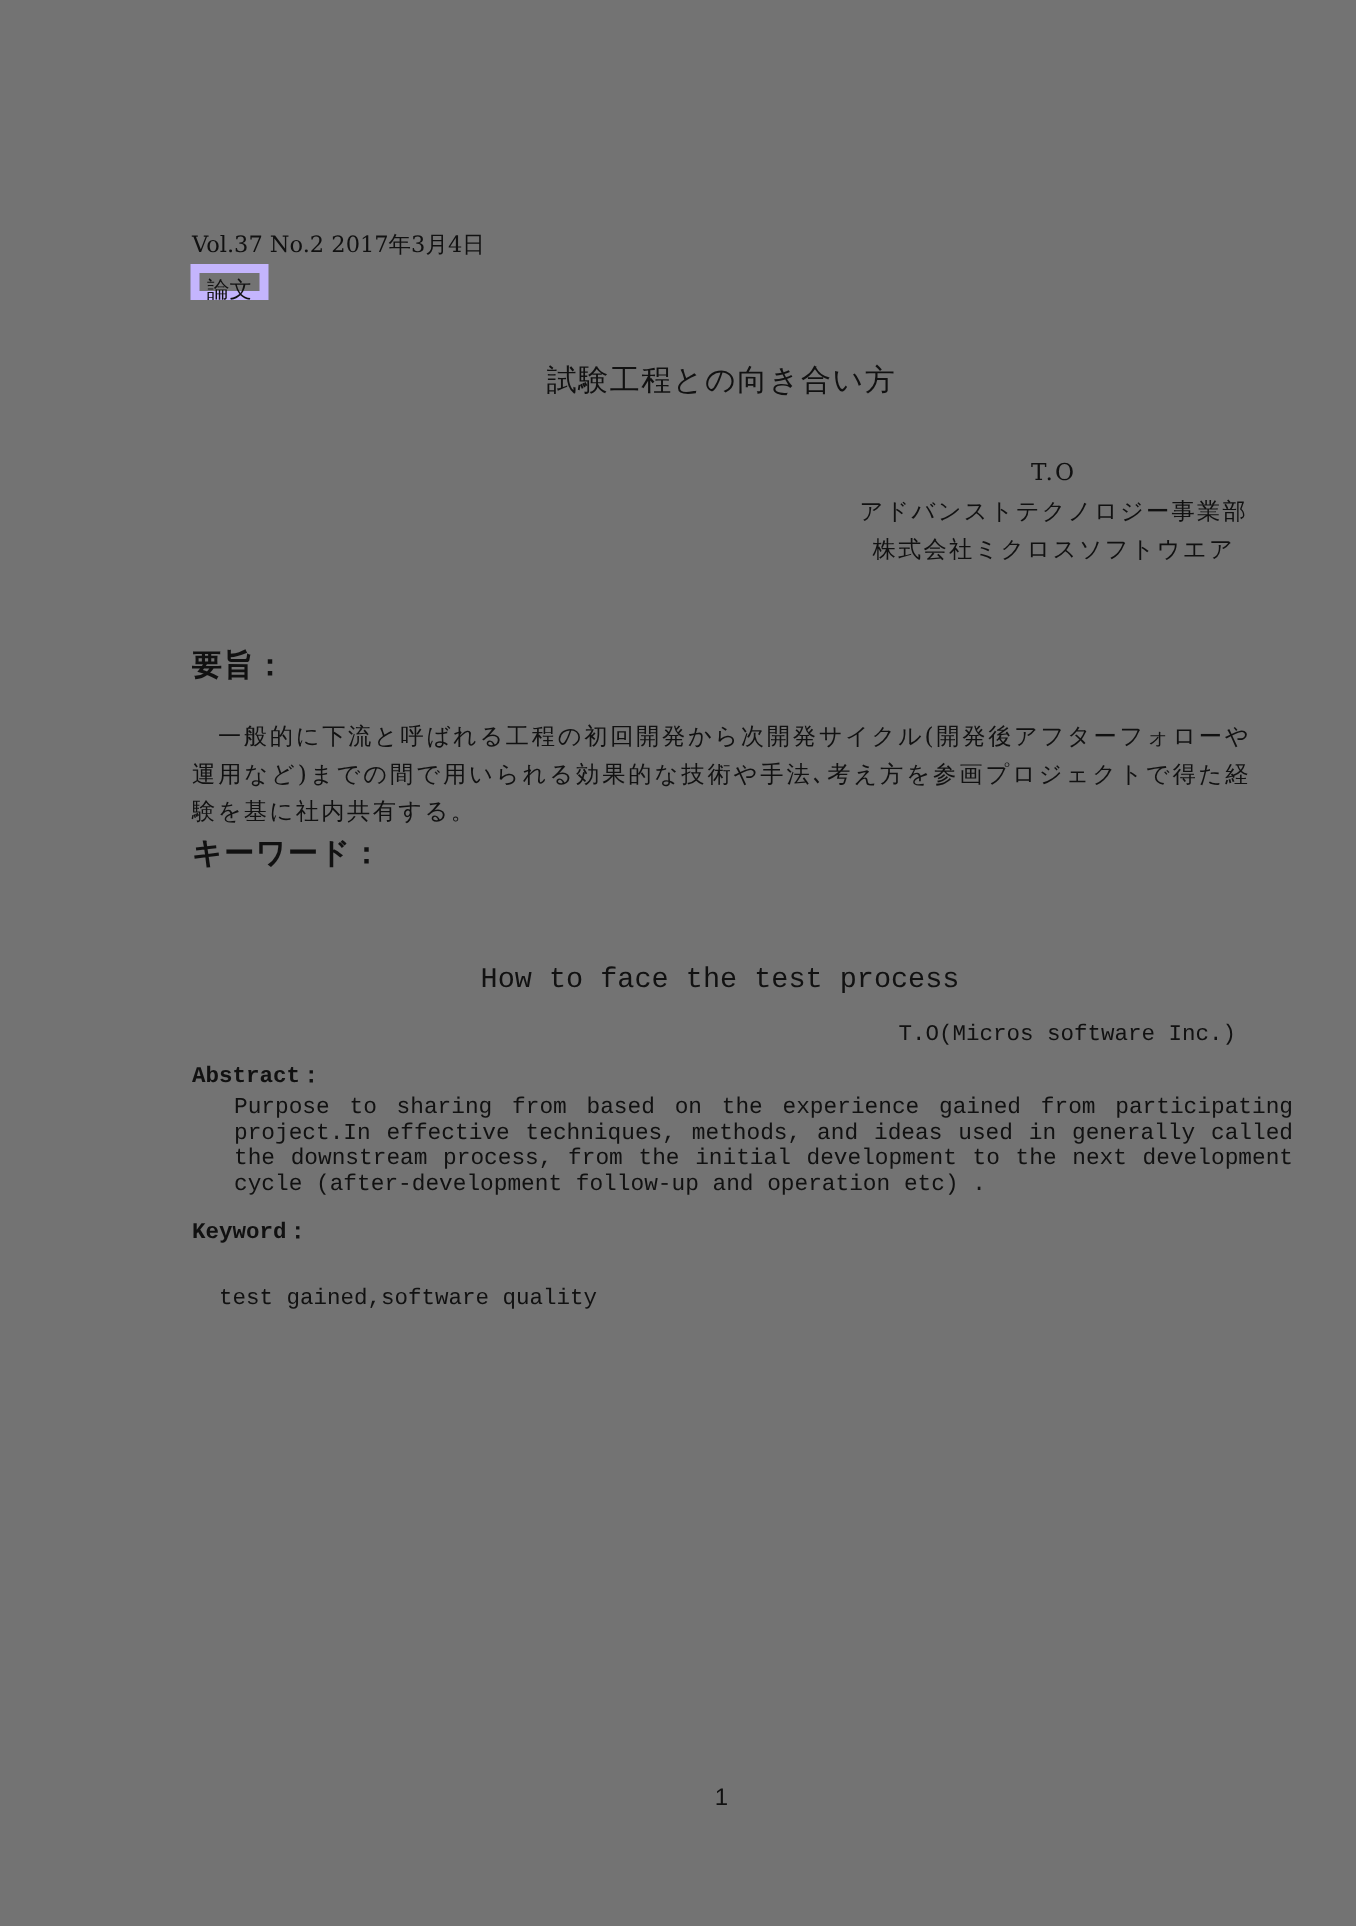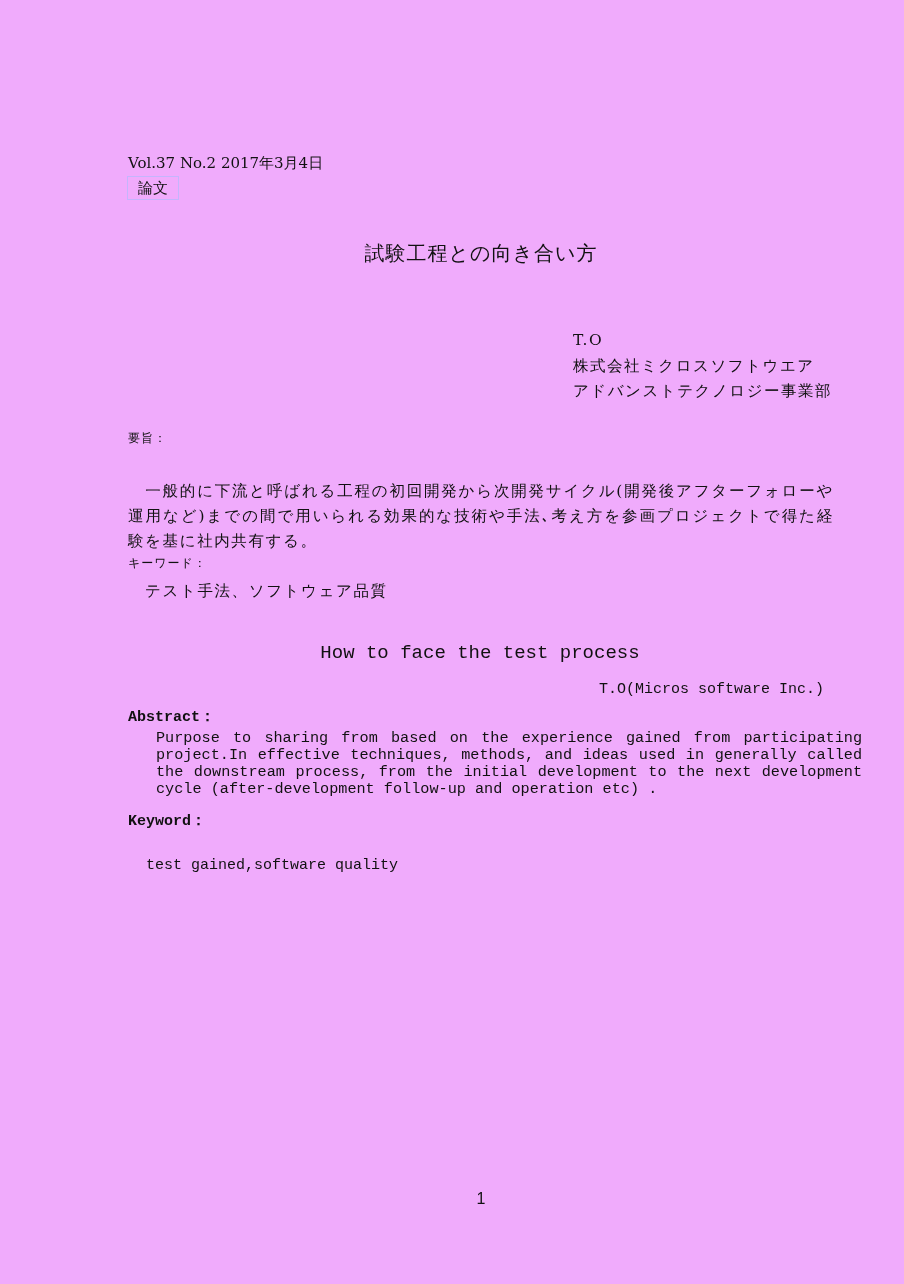--- a/index.html
+++ b/index.html
@@ -1,28 +1,28 @@
 <!DOCTYPE html>
 <html><head>
 <meta charset="utf-8">
 <style>
   html, body { margin: 0; padding: 0; background: #ffffff; }
   body { width: 904px; height: 1284px; position: relative; overflow: hidden; color: #111; }
-  .page { position: absolute; left: 0; top: 0; width: 904px; height: 1284px; background: #f0abfc; }
+  .page { position: absolute; left: 0; top: 0; width: 904px; height: 1284px; background: #737373; }
   .serif { font-family: "DejaVu Serif", "Liberation Serif", serif; }
   .mono { font-family: "Liberation Mono", "DejaVu Sans Mono", monospace; }
   .abs { position: absolute; white-space: nowrap; }
 
   .vol { left: 128px; top: 154px; font-size: 15px; letter-spacing: 0px; }
-  .type-box { left: 127px; top: 176px; width: 52px; height: 24px; border: 1px solid #c4b5fd; box-sizing: border-box; font-size: 15px; text-align: center; line-height: 22px; }
+  .type-box { left: 127px; top: 176px; width: 52px; height: 24px; border: 6px solid #c4b5fd; box-sizing: border-box; font-size: 15px; text-align: center; line-height: 22px; }
 
   .title-jp { left: 0; width: 962px; top: 240px; text-align: center; font-size: 20px; letter-spacing: 1px; }
-  .author-block { right: 72px; top: 303px; text-align: left; font-size: 15.5px; line-height: 25.5px; letter-spacing: 1.5px; margin-top: 25px; }
+  .author-block { right: 72px; top: 303px; text-align: center; font-size: 15.5px; line-height: 25.5px; letter-spacing: 1.5px; }
 
-  .label-jp { left: 128px; font-size: 12px; font-weight: normal; letter-spacing: 1px; }
+  .label-jp { left: 128px; font-size: 20px; font-weight: bold; letter-spacing: 1px; }
   .para-jp { left: 128px; width: 706px; white-space: normal; font-size: 15.5px; line-height: 25px; letter-spacing: 1.6px; text-align: justify; }
 
   .title-en { left: 0; width: 960px; top: 642px; text-align: center; font-size: 19px; }
   .author-en { right: 80px; top: 681px; font-size: 15px; }
   .label-en { left: 128px; font-size: 15px; font-weight: bold; }
   .para-en { left: 128px; width: 706px; white-space: normal; font-size: 15.2px; line-height: 17px; text-align: justify; text-align-last: left; margin-left: 28px; }
   .kw-en { left: 146px; top: 857px; font-size: 15px; }
 
   .page-num { left: 0; width: 962px; text-align: center; top: 1190px; font-size: 16px; font-family: "Liberation Sans", sans-serif; }
 </style>
@@ -31,29 +31,28 @@
 
 <div class="page">
 
   <div class="abs serif vol">Vol.37 No.2 2017年3月4日</div>
   <div class="abs serif type-box">論文</div>
 
   <div class="abs serif title-jp">試験工程との向き合い方</div>
 
   <div class="abs serif author-block">
     <div>T.O</div>
+    <div>アドバンストテクノロジー事業部</div>
     <div>株式会社ミクロスソフトウエア</div>
-    <div>アドバンストテクノロジー事業部</div>
   </div>
 
   <div class="abs serif label-jp" style="top:430px;">要旨：</div>
   <div class="abs serif para-jp" style="top:479px;">　一般的に下流と呼ばれる工程の初回開発から次開発サイクル(開発後アフターフォローや運用など)までの間で用いられる効果的な技術や手法､考え方を参画プロジェクトで得た経験を基に社内共有する。</div>
 
   <div class="abs serif label-jp" style="top:555px;">キーワード：</div>
-  <div class="abs serif para-jp" style="top:579px; left:145px; width:auto;">テスト手法、ソフトウェア品質</div>
 
   <div class="abs mono title-en">How to face the test process</div>
   <div class="abs mono author-en">T.O(Micros software Inc.)</div>
 
   <div class="abs mono label-en" style="top:707px;">Abstract：</div>
   <div class="abs mono para-en" style="top:730px;">Purpose to sharing from based on the experience gained from participating project.In effective techniques, methods, and ideas used in generally called the downstream process, from the initial development to the next development cycle (after-development follow-up and operation etc) .</div>
 
   <div class="abs mono label-en" style="top:811px;">Keyword：</div>
   <div class="abs mono kw-en">test gained,software quality</div>
 

